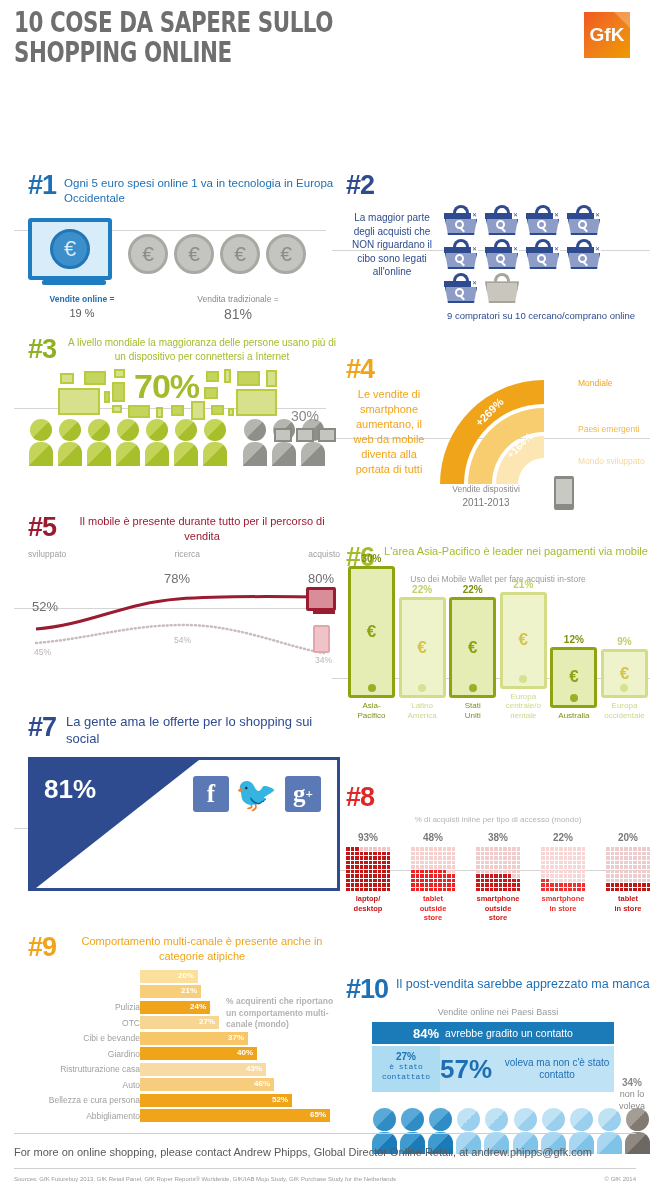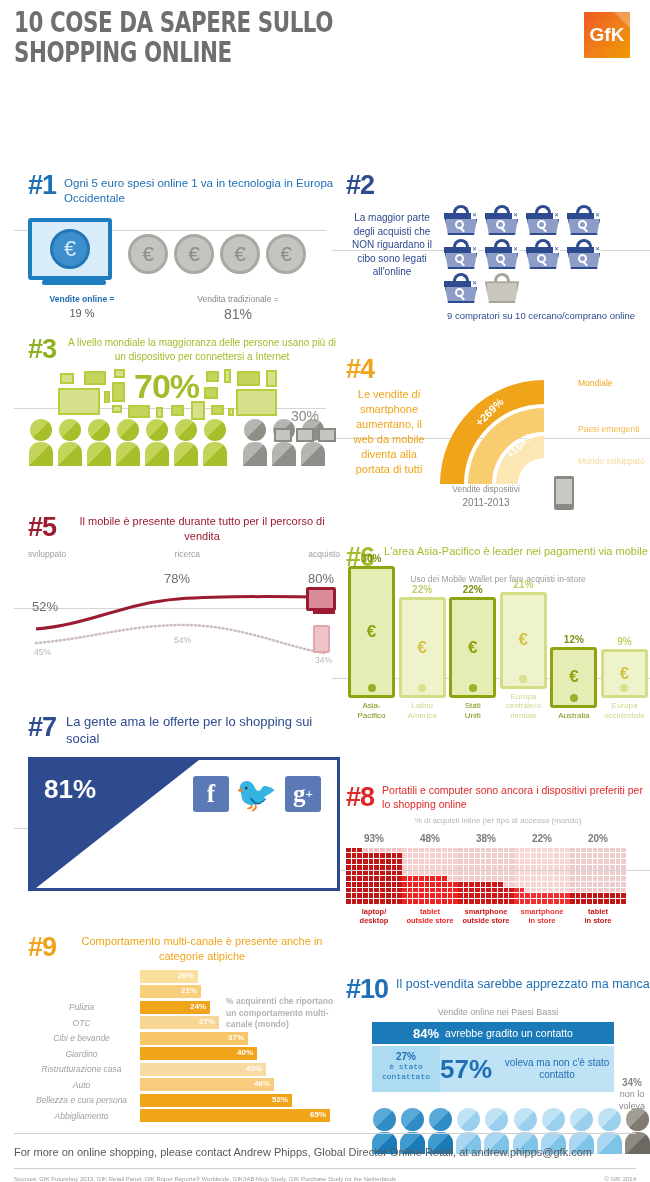--- a/index.html
+++ b/index.html
@@ -151,35 +151,35 @@
   .sicon { width:36px;height:36px;background:#5b7ab5;border-radius:3px; color:#fff; display:flex;align-items:center;justify-content:center;
            font-size:25px; font-weight:bold; font-family:"Liberation Serif", serif;}
   .sicon.tw { background:transparent; color:#5b7ab5; font-size:34px;}
   .card .cap { position:absolute; left:0; right:0; bottom:12px; text-align:center; font-size:10.5px; color:#2e4b8f; line-height:1.35; z-index:3;}
 
   
   .s8 { left: 332px; top: 716px; width: 304px; }
   .s8 .title { color:#e02727; font-size:10.5px; line-height:1.3; }
   .s8 .num { color:#e02727; }
   .s8 .sub { text-align:center; font-size:8px; color:#b5b5b5; margin-top:4px;}
-  .waffles { display:flex; justify-content:flex-start; margin-top:8px; }
+  .waffles { display:flex; justify-content:flex-start; margin-top:8px;gap:21px; }
   .waf { width:56px; }
   .waf .val { text-align:center; font-size:10px; font-weight:bold; color:#7a7a7a; margin-bottom:4px; }
   .waf .grid10 { display:grid; grid-template-columns:repeat(10,1fr); gap:1px; }
   .waf .cell { width:100%; padding-bottom:100%; }
   .waf .lab { text-align:center; font-size:7.5px; line-height:1.25; margin-top:3px; font-weight:bold; }
 
   
   .s9 { left: 14px; top: 866px; width: 312px; }
   .s9 .title { color:#f0a41a; font-size:11px; line-height:1.3; text-align:center;}
   .s9 .num { color:#f0a41a; }
   .s9 .note { position:absolute; right:2px; top:62px; width:112px; text-align:left; font-size:8.5px; color:#b3b3b3; line-height:1.35;font-weight:bold;}
   .bars { margin-top:6px; }
   .barrow { display:flex; align-items:center; height:14px; margin-bottom:1.5px; }
-  .barrow .lbl { width:112px; text-align:center; padding-right:5px; font-size:8.5px; color:#a0a0a0;font-style:italic;}
+  .barrow .lbl { width:112px; text-align:right; font-size:8.5px; color:#a0a0a0;}
   .barrow .bar { height:13px; position:relative; }
   .barrow .bv { position:absolute; right:4px; top:1px; font-size:8px; font-weight:bold; color:#fff;}
 
   
   .s10 { left: 332px; top: 908px; width: 304px; }
   .s10 .title { color:#1f6fb5; font-size:12.5px; line-height:1.3; }
   .s10 .num { color:#1f6fb5; }
   .s10 .sub { text-align:center; font-size:9px; color:#9a9a9a; margin-top:4px;}
   .bar84 { margin:5px 36px 0 26px; background:#1b7ab8; color:#fff; height:22px; display:flex; align-items:center; justify-content:center; gap:6px;}
   .bar84 .b { font-size:13px; font-weight:bold;}
@@ -546,21 +546,20 @@
           <div class="sicon">f</div>
           <div class="sicon tw">🐦</div>
           <div class="sicon">g<span style="font-size:13px;">+</span></div>
         </div>
       </div>
     </div>
 
     <div class="sec s8">
       <div style="display:flex;gap:8px;align-items:flex-start;">
         <div class="num">#8</div>
-        <div class="title" style="flex:1">Portatili e computer sono ancora i dispositivi preferiti per lo shopping online</div>
       </div>
       <div class="sub">% di acquisti inline per tipo di accesso (mondo)</div>
       <div class="waffles" id="s8waffles">
           <div class="waf">
             <div class="val">93%</div>
             <div class="grid10">
               <div class="cell" style="background: rgb(192, 22, 22);"></div>
               <div class="cell" style="background: rgb(192, 22, 22);"></div>
               <div class="cell" style="background: rgb(192, 22, 22);"></div>
               <div class="cell" style="background: rgb(242, 198, 198);"></div>

